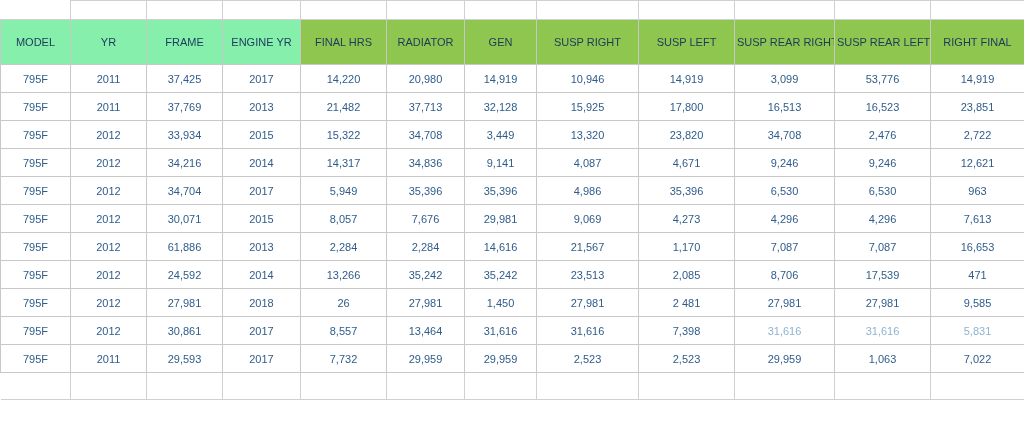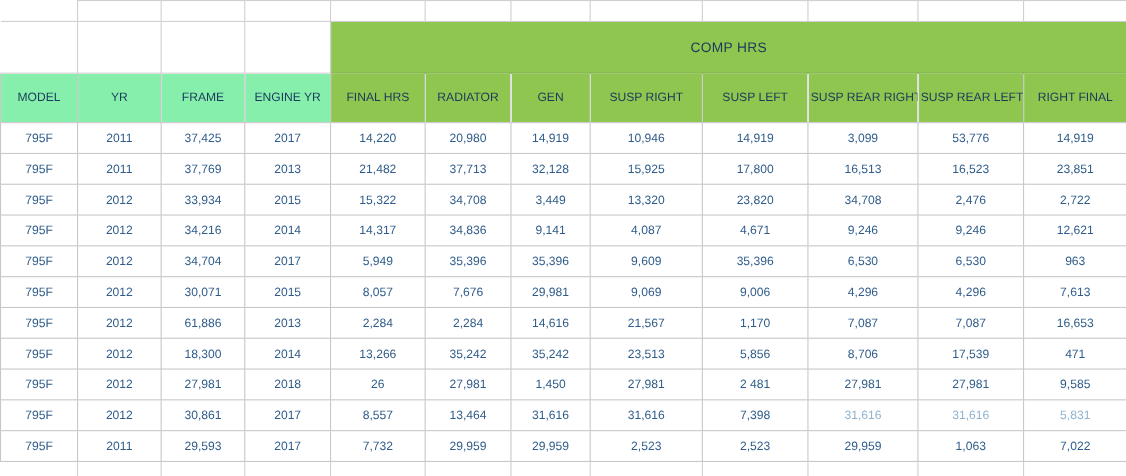--- a/index.html
+++ b/index.html
@@ -130,27 +130,20 @@
         <td></td>
         <td></td>
         <td></td>
         <td></td>
         <td></td>
         <td></td>
         <td></td>
         <td></td>
       </tr>
 
-      <tr class="group-row">
-        <td class="blank first"></td>
-        <td class="blank"></td>
-        <td class="blank"></td>
-        <td class="blank"></td>
-        <td colspan="8">COMP HRS</td>
-      </tr>
 
       <tr class="header-row">
         <td class="h-yellow">MODEL</td>
         <td class="h-yellow">YR</td>
         <td class="h-yellow">FRAME</td>
         <td class="h-yellow">ENGINE YR</td>
         <td class="h-green">FINAL HRS</td>
         <td class="h-green">RADIATOR</td>
         <td class="h-green">GEN</td>
         <td class="h-green">SUSP RIGHT</td>
@@ -221,37 +214,37 @@
       </tr>
 
       <tr class="data-row">
         <td>795F</td>
         <td>2012</td>
         <td>34,704</td>
         <td>2017</td>
         <td>5,949</td>
         <td>35,396</td>
         <td>35,396</td>
-        <td>9,609</td>
+        <td>4,986</td>
         <td>35,396</td>
         <td>6,530</td>
         <td>6,530</td>
         <td>963</td>
       </tr>
 
       <tr class="data-row">
         <td>795F</td>
         <td>2012</td>
         <td>30,071</td>
         <td>2015</td>
         <td>8,057</td>
         <td>7,676</td>
         <td>29,981</td>
         <td>9,069</td>
-        <td>9,006</td>
+        <td>4,273</td>
         <td>4,296</td>
         <td>4,296</td>
         <td>7,613</td>
       </tr>
 
       <tr class="data-row">
         <td>795F</td>
         <td>2012</td>
         <td>61,886</td>
         <td>2013</td>
@@ -261,27 +254,27 @@
         <td>21,567</td>
         <td>1,170</td>
         <td>7,087</td>
         <td>7,087</td>
         <td>16,653</td>
       </tr>
 
       <tr class="data-row">
         <td>795F</td>
         <td>2012</td>
-        <td>18,300</td>
+        <td>24,592</td>
         <td>2014</td>
         <td>13,266</td>
         <td>35,242</td>
         <td>35,242</td>
         <td>23,513</td>
-        <td>5,856</td>
+        <td>2,085</td>
         <td>8,706</td>
         <td>17,539</td>
         <td>471</td>
       </tr>
 
       <tr class="data-row">
         <td>795F</td>
         <td>2012</td>
         <td>27,981</td>
         <td>2018</td>

